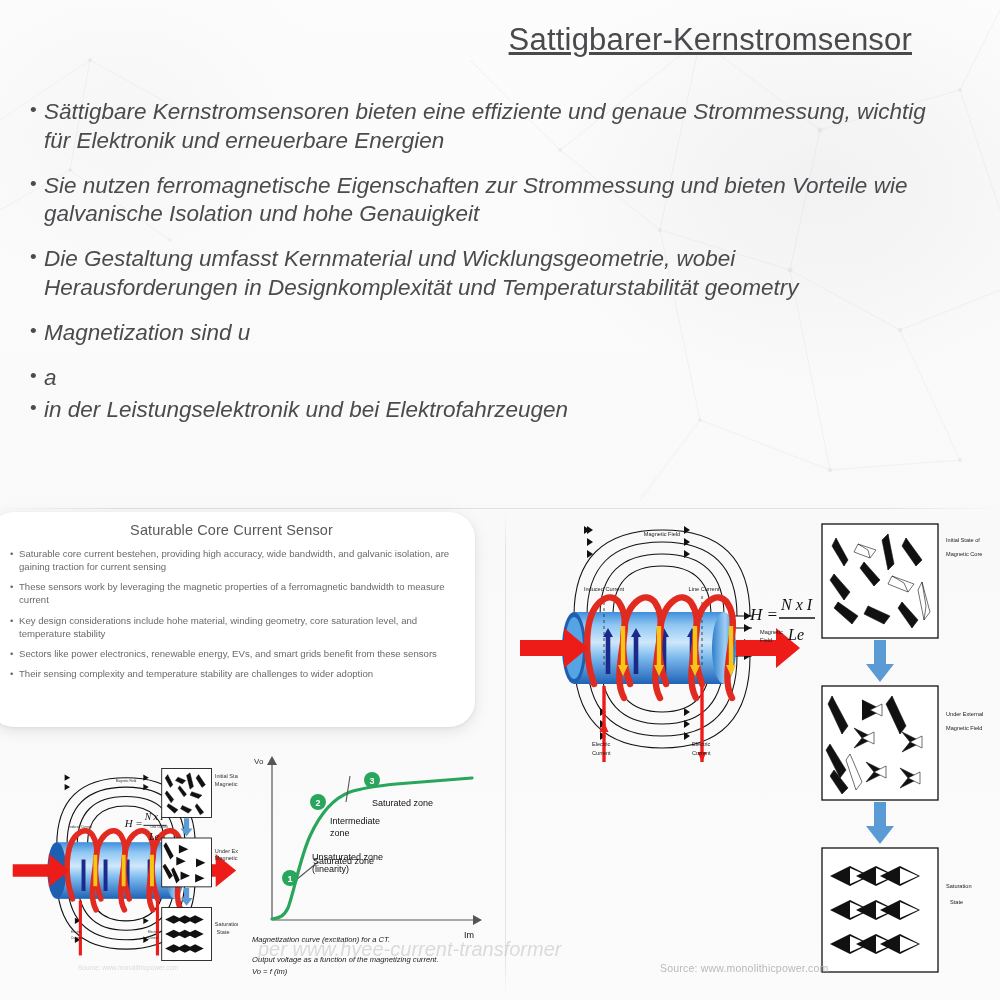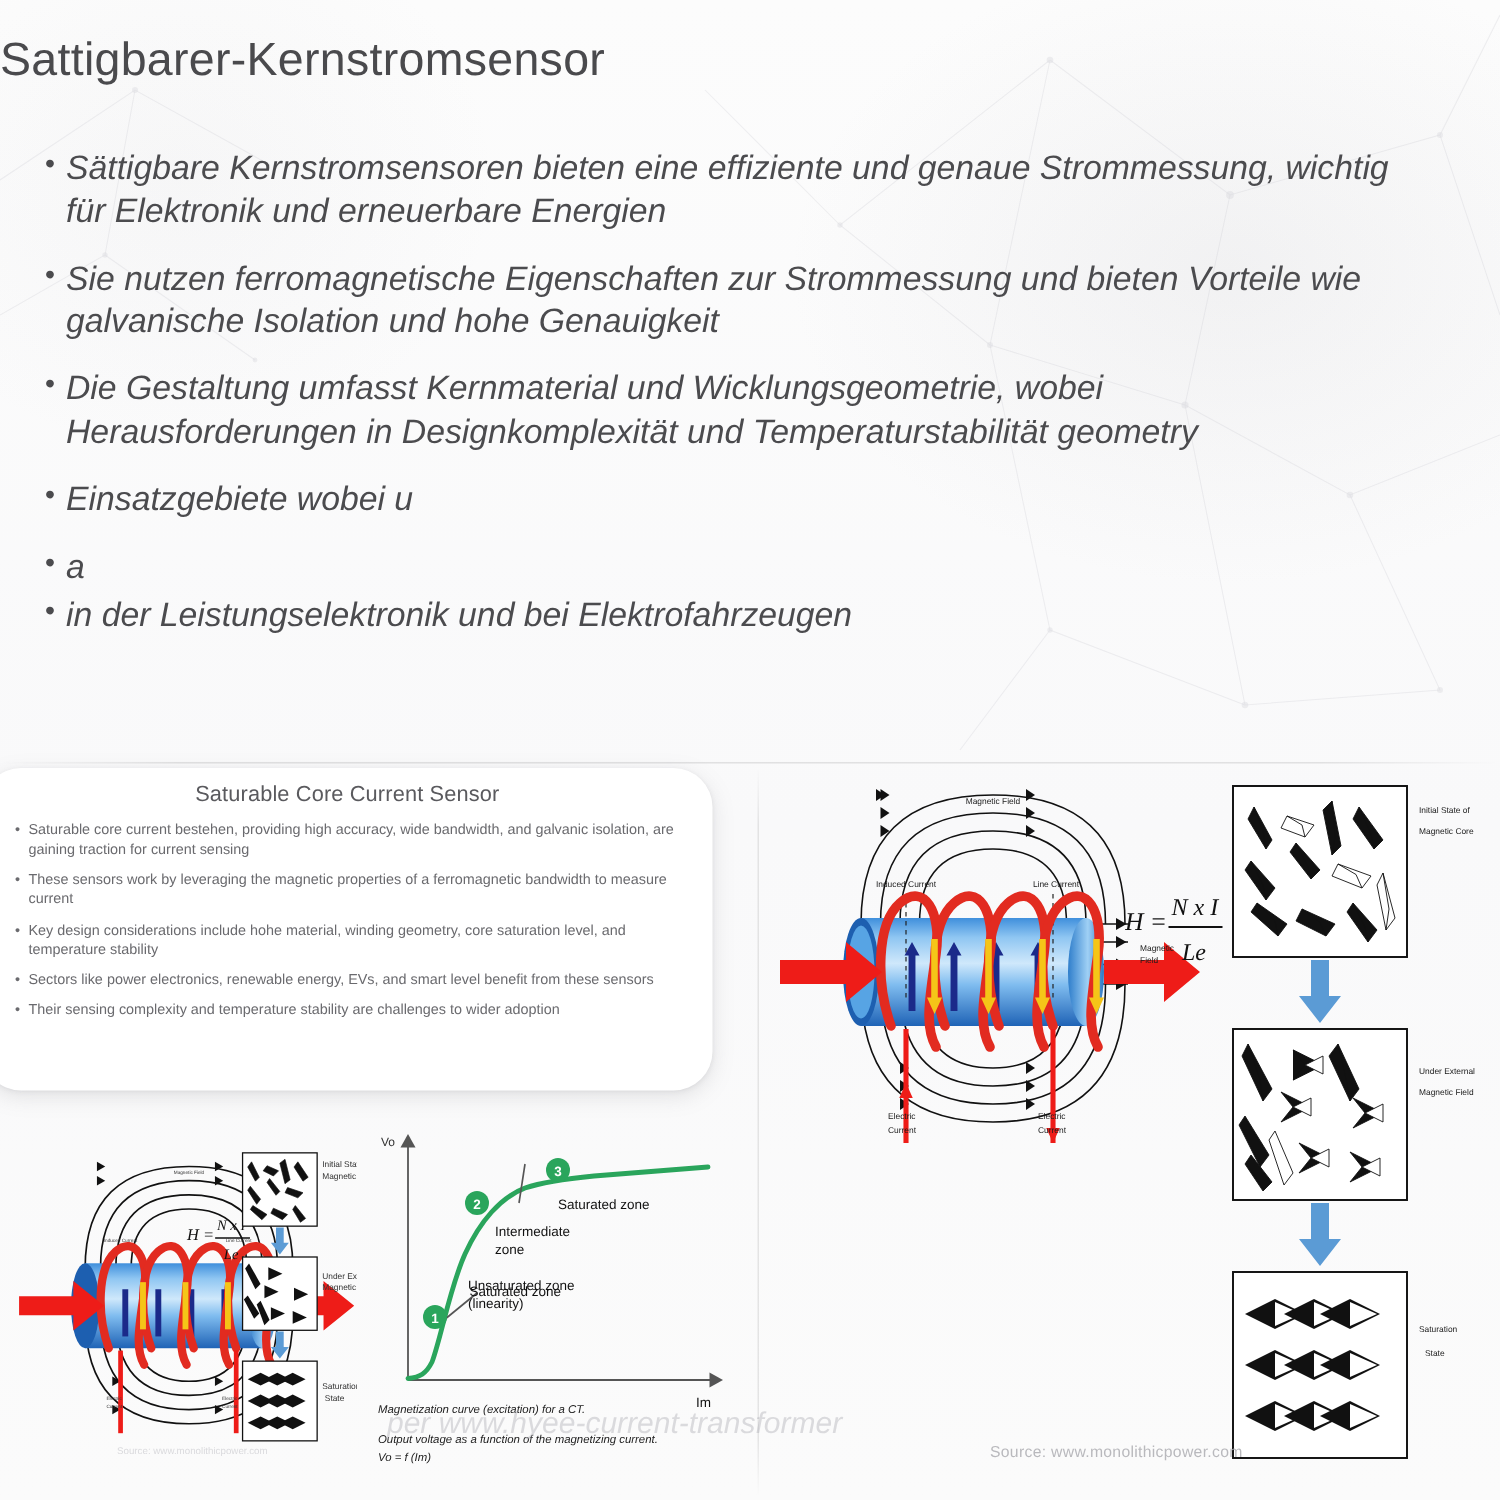--- a/index.html
+++ b/index.html
@@ -17,23 +17,24 @@
       radial-gradient(ellipse 300px 260px at 120px 120px, rgba(200,200,205,0.10), rgba(255,255,255,0) 70%),
       linear-gradient(180deg,#fcfcfc 0%, #f9f9fa 55%, #fbfbfb 100%);
     overflow: hidden;
   }
   
   #texture { position:absolute; inset:0; opacity:.5; pointer-events:none; }
 
   
   .title {
     position: absolute; top: 22px; left: 0; width: 912px;
-    text-align: left;
+    text-align: right;
     font-size: 31px; font-weight: 400; letter-spacing: .2px;
     color: #4a4a4d;
+    text-decoration: underline;
   }
 
   
   .bullets { position: absolute; top: 98px; left: 30px; width: 900px; }
   .bullet {
     display: flex; align-items: flex-start;
     color: #4b4b4e; font-size: 22.5px; line-height: 1.28;
     margin-bottom: 16px; font-weight: 400;
   }
   .bullet .dot { flex: 0 0 auto; width: 14px; font-size: 19px; line-height: 1.3; color:#4b4b4e;}
@@ -122,21 +123,21 @@
     <div class="bullet">
       <span class="dot">•</span>
       <span class="txt">Sie nutzen ferromagnetische Eigenschaften zur Strommessung und bieten Vorteile wie galvanische Isolation und hohe Genauigkeit</span>
     </div>
     <div class="bullet">
       <span class="dot">•</span>
       <span class="txt">Die Gestaltung umfasst Kernmaterial und Wicklungsgeometrie, wobei Herausforderungen in Designkomplexität und Temperaturstabilität geometry</span>
     </div>
     <div class="bullet">
       <span class="dot">•</span>
-      <span class="txt">Einsatzgebiete wobei u</span>
+      <span class="txt">Magnetization sind u</span>
     </div>
     <div class="bullet" style="margin-bottom:4px;">
       <span class="dot">•</span>
       <span class="txt">a</span>
     </div>
     <div class="bullet">
       <span class="dot">•</span>
       <span class="txt">in der Leistungselektronik und bei Elektrofahrzeugen</span>
     </div>
   </div>
@@ -154,21 +155,21 @@
       <div class="card-li">
         <span class="d">•</span>
         <span class="t">These sensors work by leveraging the magnetic properties of a ferromagnetic bandwidth to measure current</span>
       </div>
       <div class="card-li">
         <span class="d">•</span>
         <span class="t">Key design considerations include hohe material, winding geometry, core saturation level, and temperature stability</span>
       </div>
       <div class="card-li">
         <span class="d">•</span>
-        <span class="t">Sectors like power electronics, renewable energy, EVs, and smart level benefit from these sensors</span>
+        <span class="t">Sectors like power electronics, renewable energy, EVs, and smart grids benefit from these sensors</span>
       </div>
       <div class="card-li">
         <span class="d">•</span>
         <span class="t">Their sensing complexity and temperature stability are challenges to wider adoption</span>
       </div>
     </div>
   </div>
 
   <svg style="position:absolute;left:512px;top:516px;" width="300" height="250" viewBox="0 0 300 250">
     <defs>

